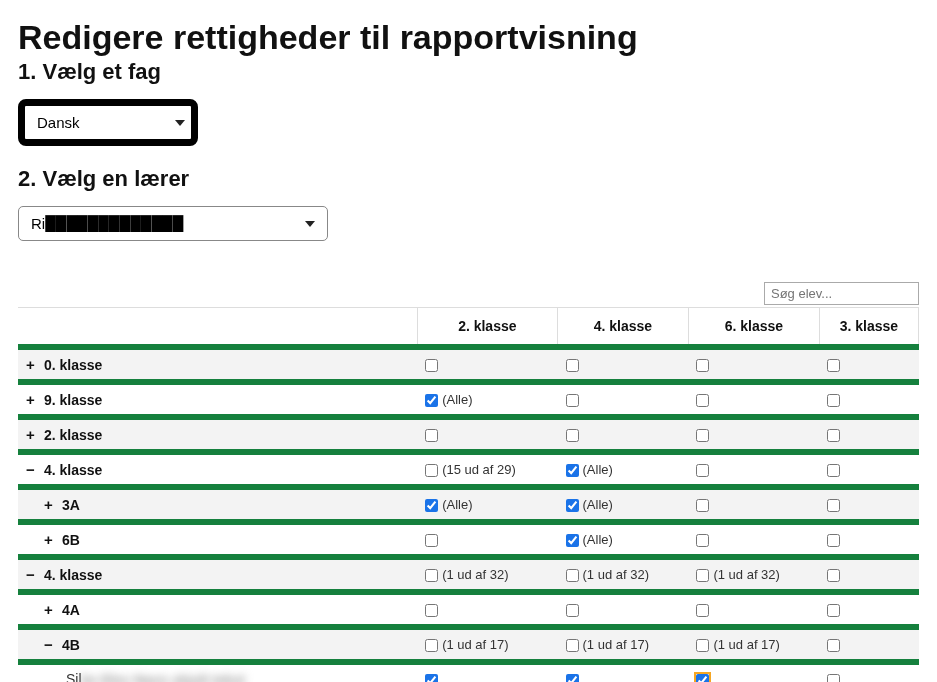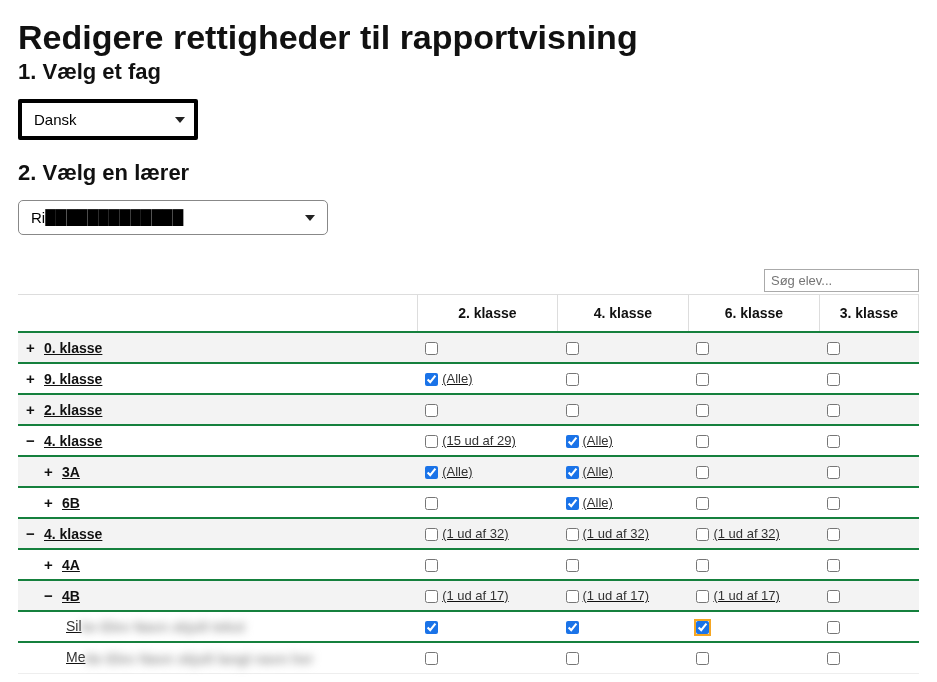--- a/index.html
+++ b/index.html
@@ -28,22 +28,22 @@
       position: relative;
       display: inline-block;
       margin-bottom: 20px;
     }
     select.subject-select {
       appearance: none;
       -webkit-appearance: none;
       width: 180px;
       padding: 8px 30px 8px 12px;
       font-size: 15px;
-      border: 4px solid #000000;
-      border-radius: 2px;
+      border: 7px solid #000000;
+      border-radius: 8px;
       background: #fff;
       cursor: pointer;
     }
     select.teacher-select {
       appearance: none;
       -webkit-appearance: none;
       width: 310px;
       padding: 8px 32px 8px 12px;
       font-size: 15px;
       border: 1px solid #888;
@@ -59,21 +59,21 @@
       transform: translateY(-50%);
       width: 0;
       height: 0;
       border-left: 5px solid transparent;
       border-right: 5px solid transparent;
       border-top: 6px solid #222;
       pointer-events: none;
     }
     .search-row {
       text-align: right;
-      margin-top: 14px;
+      margin-top: 21px;
       text-decoration: underline;
     }
     input.search-input {
       width: 155px;
       padding: 3px 6px;
       font-size: 13px;
       border: 1px solid #aaa;
       color: #888;
     }
     table.perm-table {
@@ -88,24 +88,23 @@
       text-align: center;
       border: 1px solid #ddd;
       background: #fff;
     }
     table.perm-table th.first-col {
       text-align: left;
       border-left: none;
     }
     table.perm-table td {
       padding: 6px 8px;
-      border-top: 2px solid #15803d;
+      border-top: 6px solid #15803d;
       border-bottom: 1px solid #eee;
       vertical-align: middle;
-      text-decoration: underline;
     }
     table.perm-table td.first-col {
       font-weight: 700;
       white-space: nowrap;
     }
     table.perm-table tr.alt {
       background: #f3f3f3;
     }
     .toggle-icon {
       display: inline-block;

